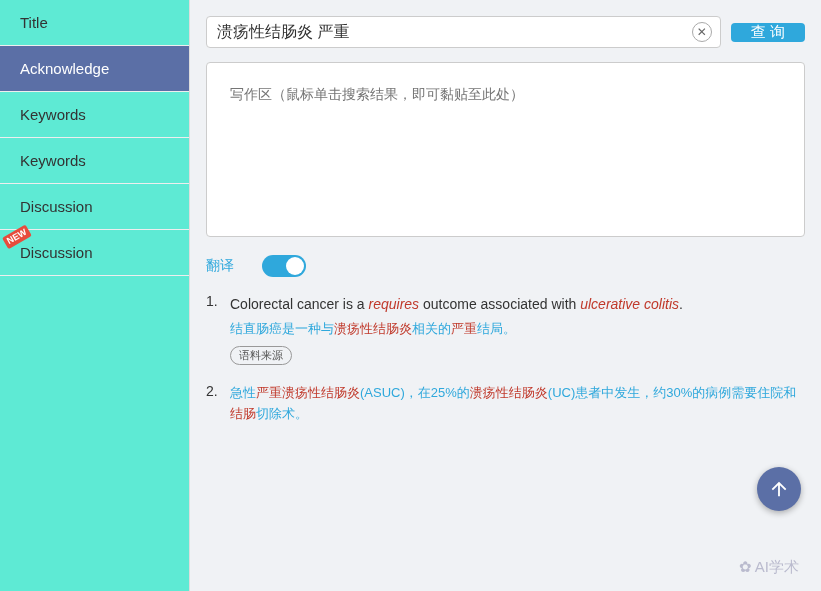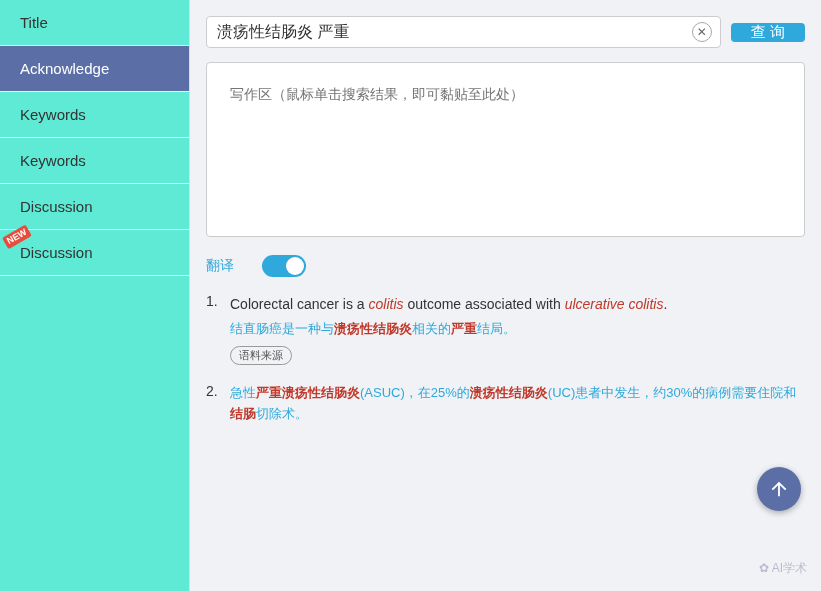--- a/index.html
+++ b/index.html
@@ -177,21 +177,20 @@
       font-style: italic;
     }
     .result-zh {
       color: #2fa8dc;
       font-size: 13px;
       line-height: 1.6;
       margin-bottom: 6px;
     }
     .result-zh .zh-red {
       color: #c0392b;
-      font-weight: bold;
     }
     .source-tag {
       display: inline-block;
       border: 1px solid #999;
       border-radius: 10px;
       padding: 1px 8px;
       font-size: 11px;
       color: #555;
       cursor: pointer;
     }
@@ -211,23 +210,23 @@
       cursor: pointer;
       box-shadow: 0 2px 6px rgba(0,0,0,0.3);
     }
     .scroll-top-btn svg {
       fill: #fff;
     }
 
     
     .watermark {
       position: absolute;
-      right: 14px;
+      right: 22px;
       bottom: 14px;
-      font-size: 12px;
+      font-size: 15px;
       color: rgba(150,150,180,0.6);
       pointer-events: none;
     }
   </style>
 </head>
 <body>
 
 <aside class="sidebar">
 <div class="sidebar-item">Title</div>
     <div class="sidebar-item active">Acknowledge</div>
@@ -258,21 +257,21 @@
       <div class="toggle-knob"></div>
     </div>
   </div>
 
   
   <ol class="results-list">
 
     <li class="result-item">
       <span class="item-number">1.</span>
       <div class="result-en">
-        Colorectal cancer is a <span class="italic-red">colitis</span> outcome associated with <span class="italic-red">ulcerative colitis</span>.
+        Colorectal cancer is a <span class="italic-red">requires</span> outcome associated with <span class="italic-red">ulcerative colitis</span>.
       </div>
       <div class="result-zh">
         结直肠癌是一种与<span class="zh-red">溃疡性结肠炎</span>相关的<span class="zh-red">严重</span>结局。
       </div>
       <span class="source-tag">语料来源</span>
     </li>
 
     <li class="result-item">
       <span class="item-number">2.</span>
       <div class="result-zh">

